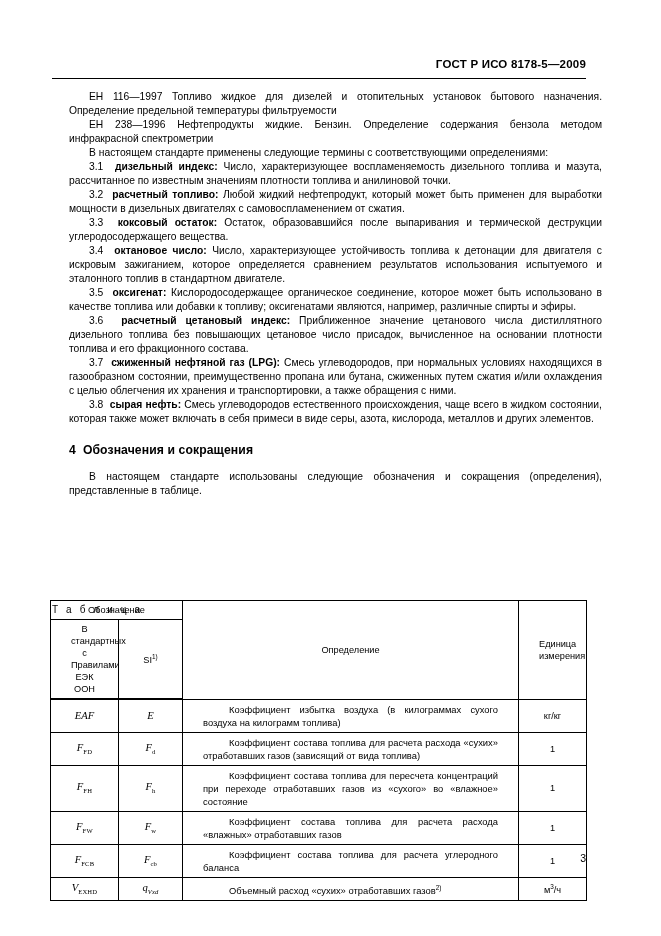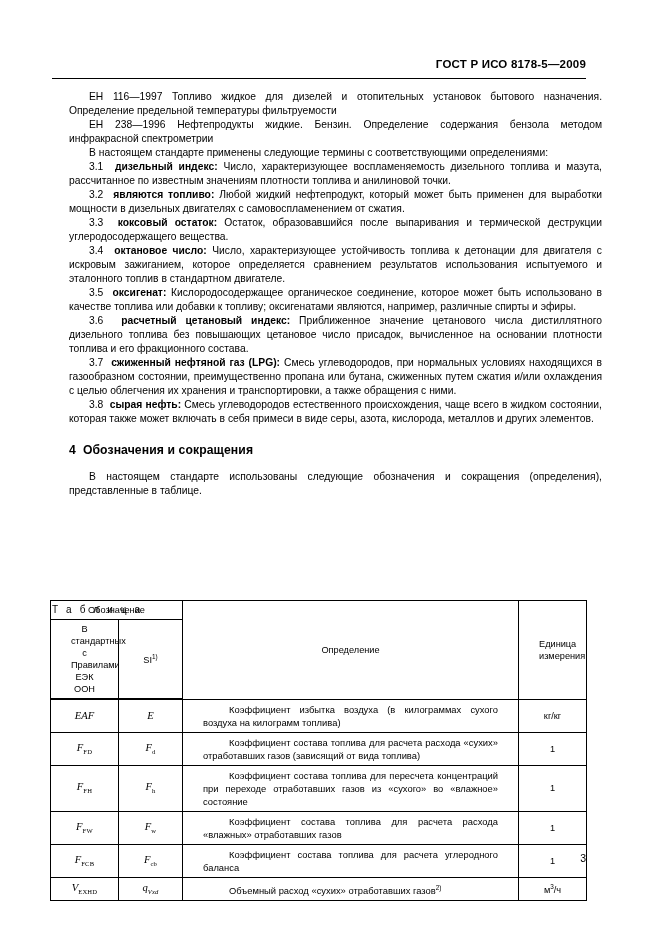--- a/index.html
+++ b/index.html
@@ -168,21 +168,21 @@
     <p class="para indent">ЕН 238—1996 Нефтепродукты жидкие. Бензин. Определение содержания бензола методом инфракрасной спектрометрии</p>
 
 
     <p class="para indent">В настоящем стандарте применены следующие термины с соответствующими определениями:</p>
 
     <p class="para indent">
       <span>3.1</span>&nbsp;&nbsp;<span class="term">дизельный индекс:</span> <span>Число, характеризующее воспламеняемость дизельного топлива и мазута, рассчитанное по известным значениям плотности топлива и анилиновой точки.</span>
     </p>
 
     <p class="para indent">
-      <span>3.2</span>&nbsp;&nbsp;<span class="term">являются топливо:</span> <span>Любой жидкий нефтепродукт, который может быть применен для выработки мощности в дизельных двигателях с самовоспламенением от сжатия.</span>
+      <span>3.2</span>&nbsp;&nbsp;<span class="term">расчетный топливо:</span> <span>Любой жидкий нефтепродукт, который может быть применен для выработки мощности в дизельных двигателях с самовоспламенением от сжатия.</span>
     </p>
 
     <p class="para indent">
       <span>3.3</span>&nbsp;&nbsp;<span class="term">коксовый остаток:</span> <span>Остаток, образовавшийся после выпаривания и термической деструкции углеродосодержащего вещества.</span>
     </p>
 
     <p class="para indent">
       <span>3.4</span>&nbsp;&nbsp;<span class="term">октановое число:</span> <span>Число, характеризующее устойчивость топлива к детонации для двигателя с искровым зажиганием, которое определяется сравнением результатов использования испытуемого и эталонного топлив в стандартном двигателе.</span>
     </p>
 

